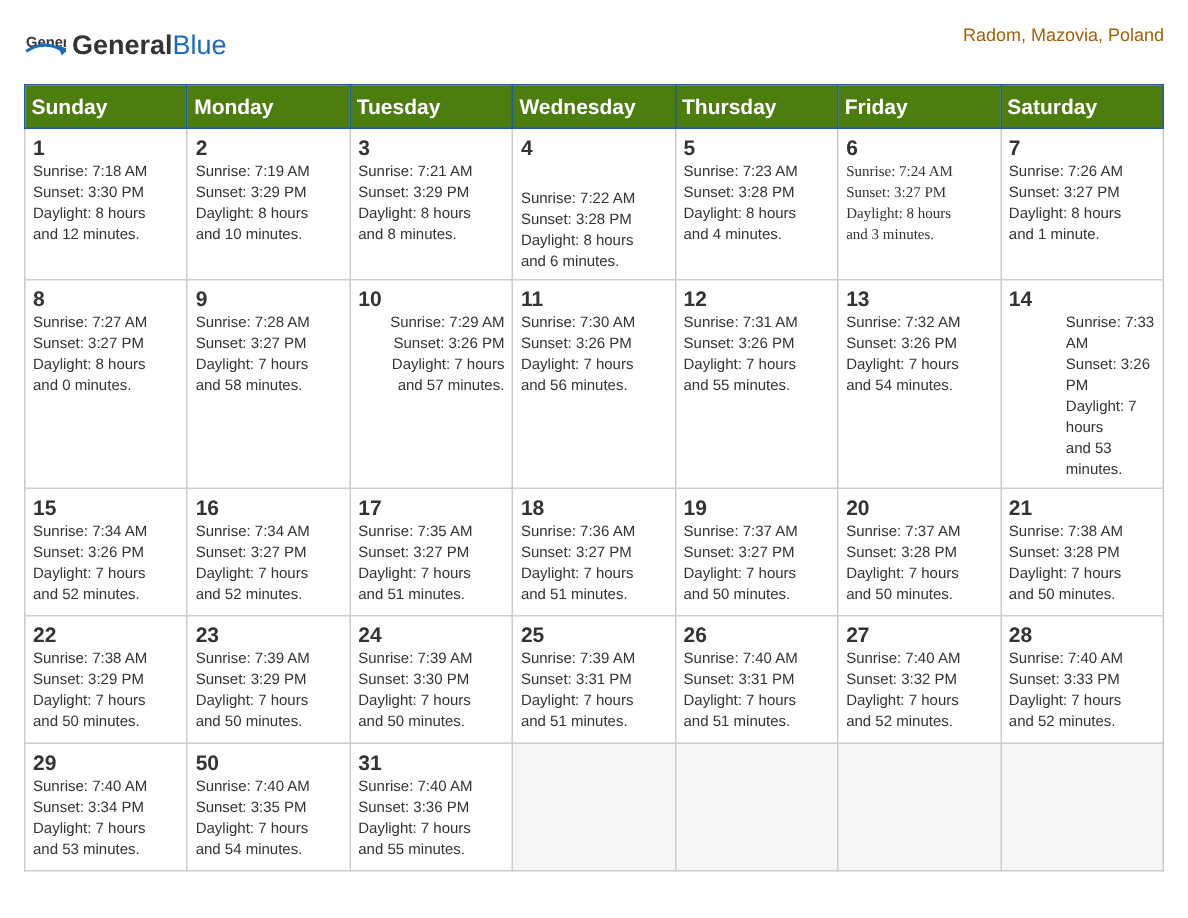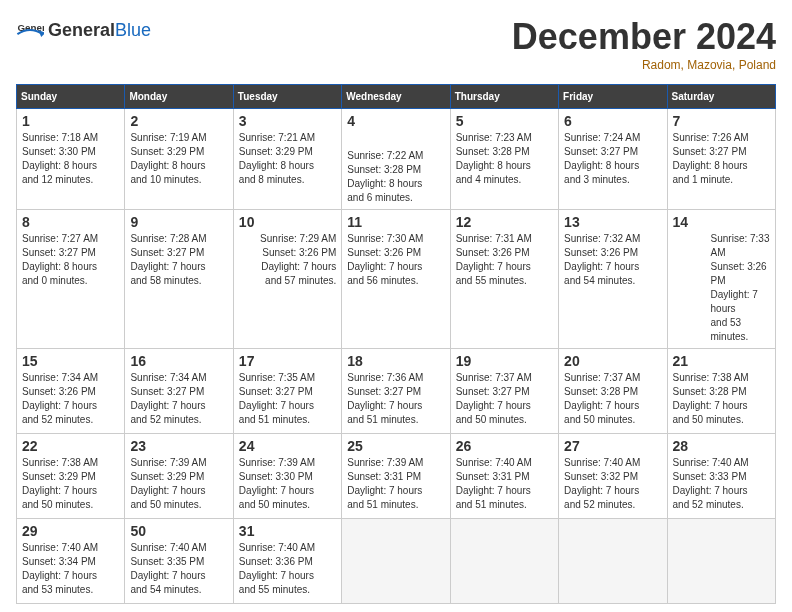--- a/index.html
+++ b/index.html
@@ -46,24 +46,24 @@
     .location-title {
       font-size: 12px;
       color: #a16207;
     }
     table {
       width: 100%;
       border-collapse: collapse;
       table-layout: fixed;
     }
     th {
-      background-color: #404040;
+      background-color: #4d7c0f;
       color: #fff;
       padding: 6px 4px;
-      font-size: 10px;
+      font-size: 14px;
       font-weight: bold;
       text-align: left;
       border: 1px solid #1a5aaf;
     }
     td {
       border: 1px solid #ccc;
       vertical-align: top;
       padding: 4px 5px;
       font-size: 10.5px;
       color: #333;
@@ -96,21 +96,20 @@
       <polygon points="32,20 42,24 36,30" fill="#1a6abf"></polygon>
     </svg>
     <div>
       <div style="display:flex;align-items:baseline;gap:0px;">
         <span class="logo-text-general">General</span>
           <span class="logo-text-blue">Blue</span>
       </div>
     </div>
   </div>
   <div class="title-area">
-    <div class="month-title">December 2024</div>
     <div class="location-title">Radom, Mazovia, Poland</div>
   </div>
 </div>
 
 <table>
   <thead>
     <tr id="header-row">
         <th>Sunday</th>
         <th>Monday</th>
         <th>Tuesday</th>
@@ -152,21 +151,21 @@
         </td>
         <td>
           <span class="day-number">5</span>
           <div class="cell-text" style="white-space: pre-line;">Sunrise: 7:23 AM
 Sunset: 3:28 PM
 Daylight: 8 hours
 and 4 minutes.</div>
         </td>
         <td>
           <span class="day-number">6</span>
-          <div class="cell-text" style="white-space: pre-line;">Sunrise: 7:24 AM
+          <div class="cell-text" style="white-space: pre-line; font-family: Liberation Serif, serif;">Sunrise: 7:24 AM
 Sunset: 3:27 PM
 Daylight: 8 hours
 and 3 minutes.</div>
         </td>
         <td>
           <span class="day-number">7</span>
           <div class="cell-text" style="white-space: pre-line;">Sunrise: 7:26 AM
 Sunset: 3:27 PM
 Daylight: 8 hours
 and 1 minute.</div>

